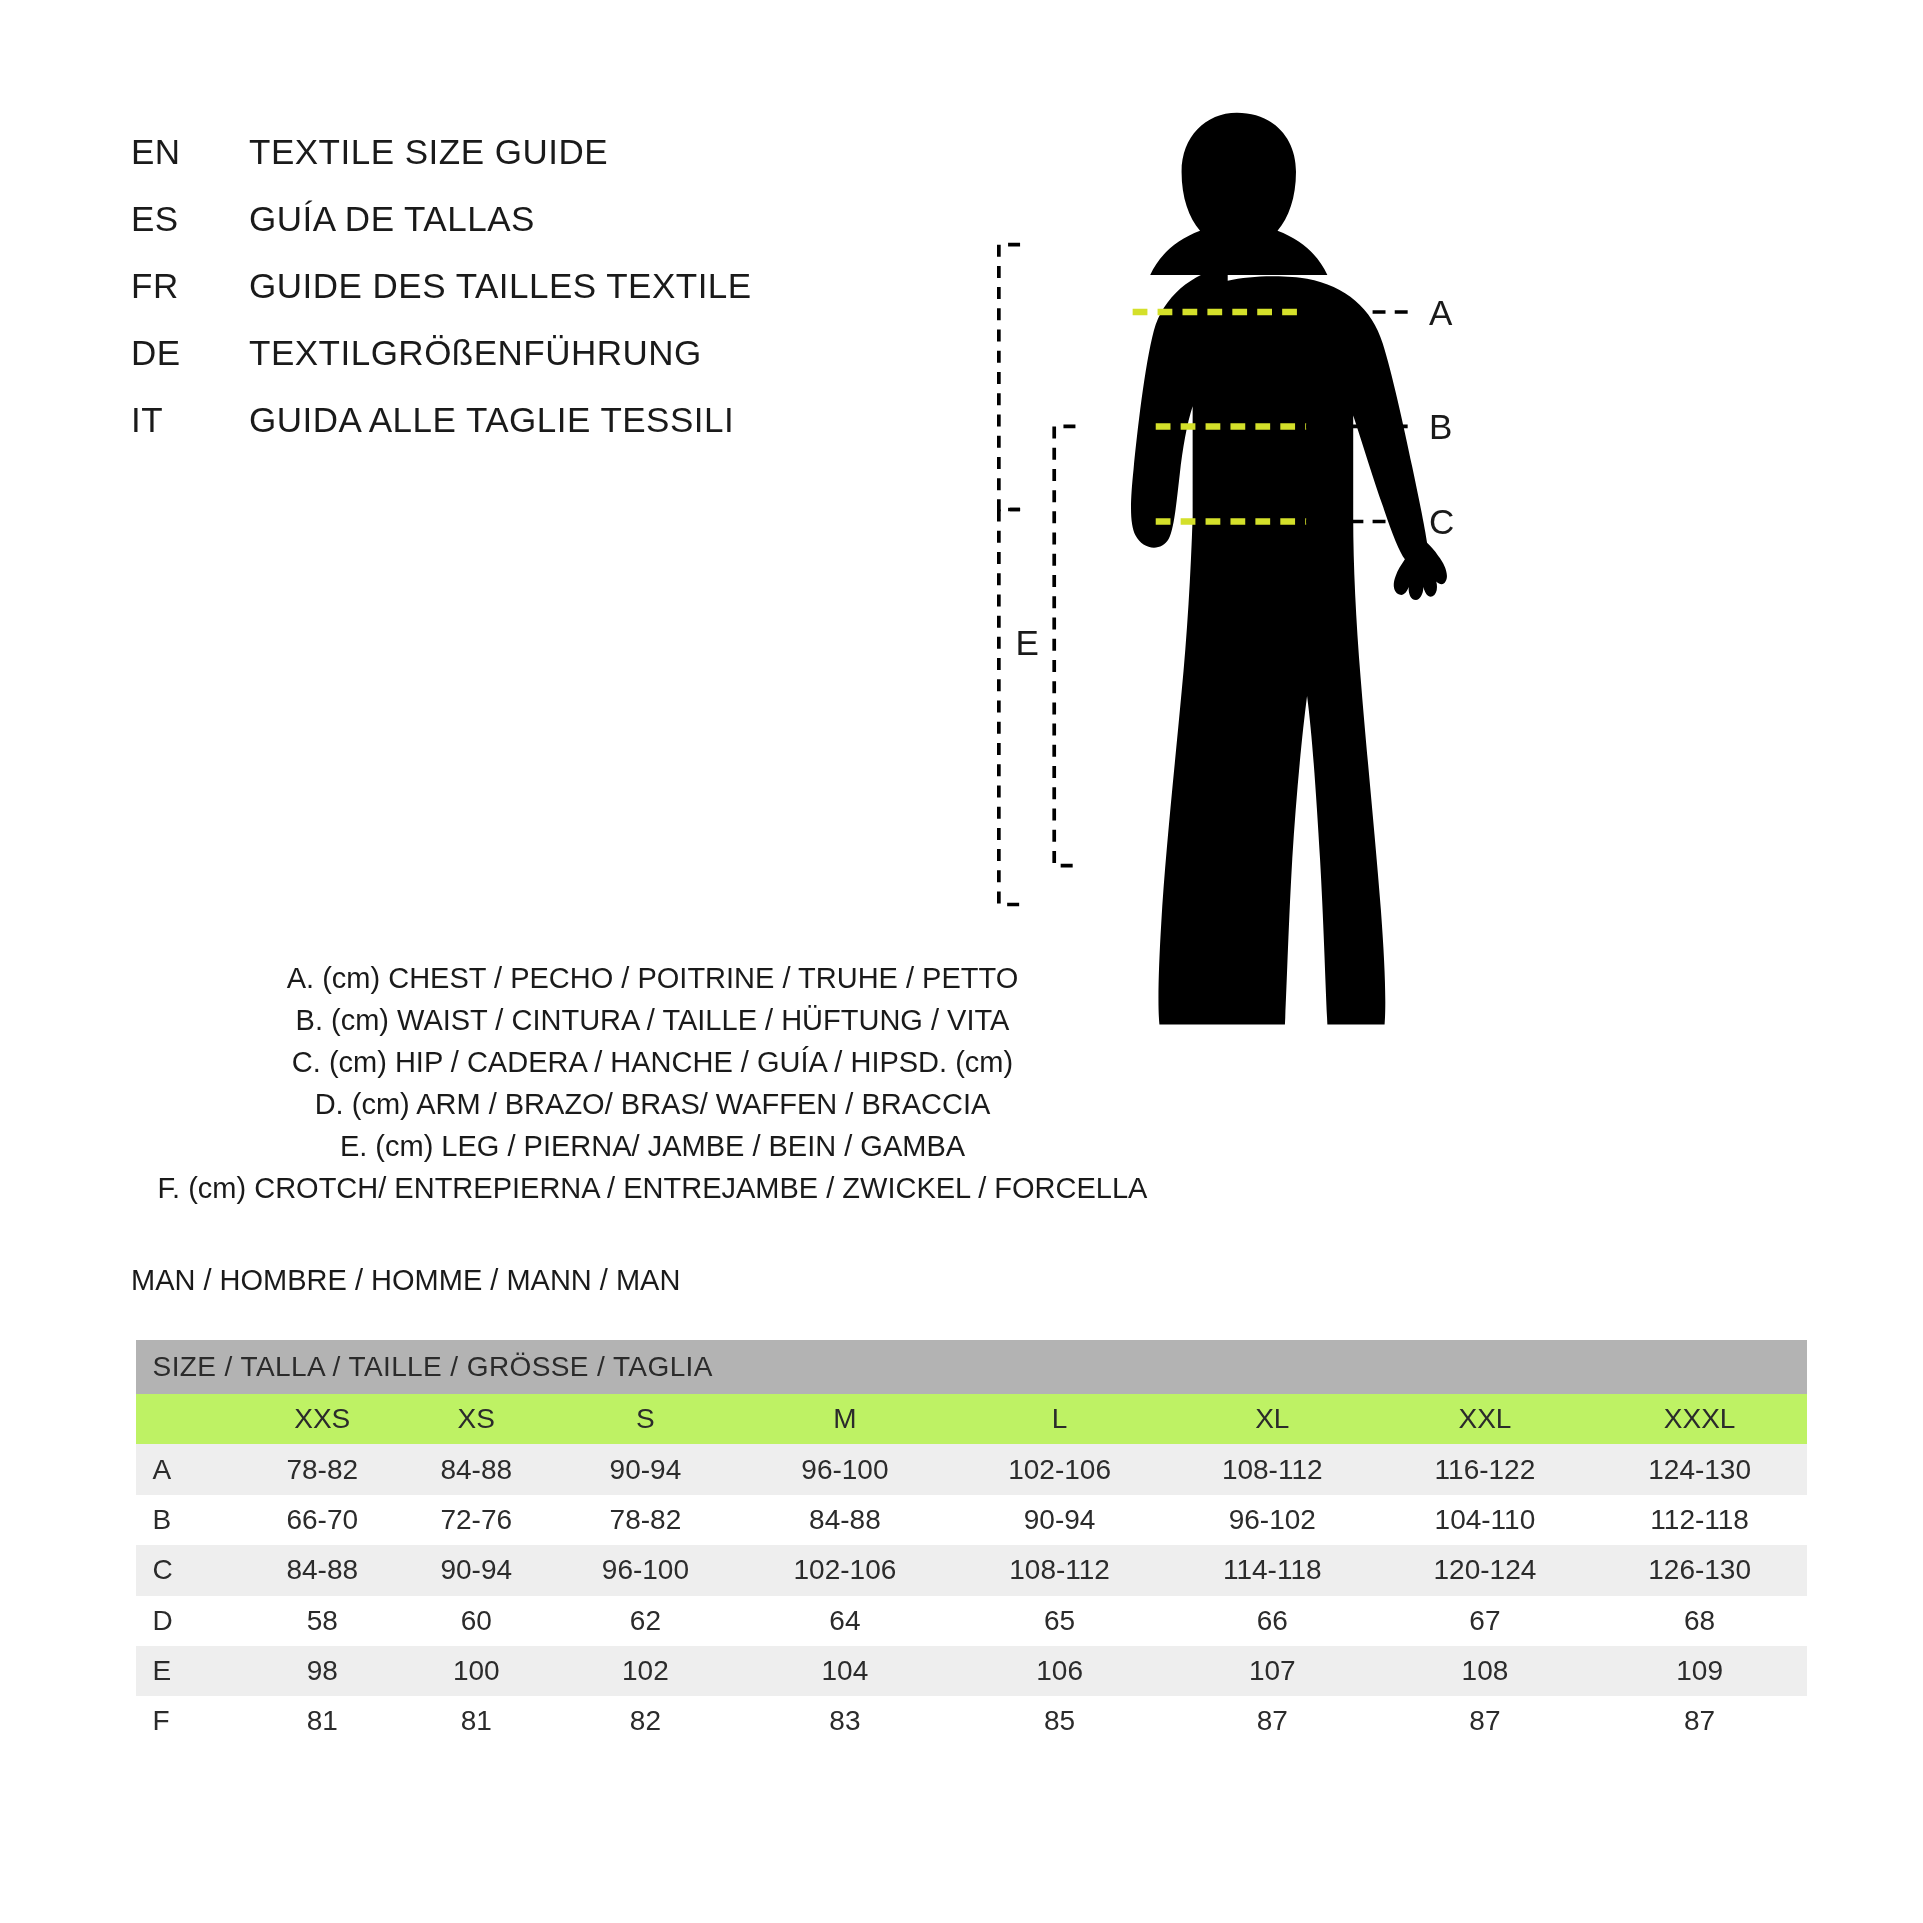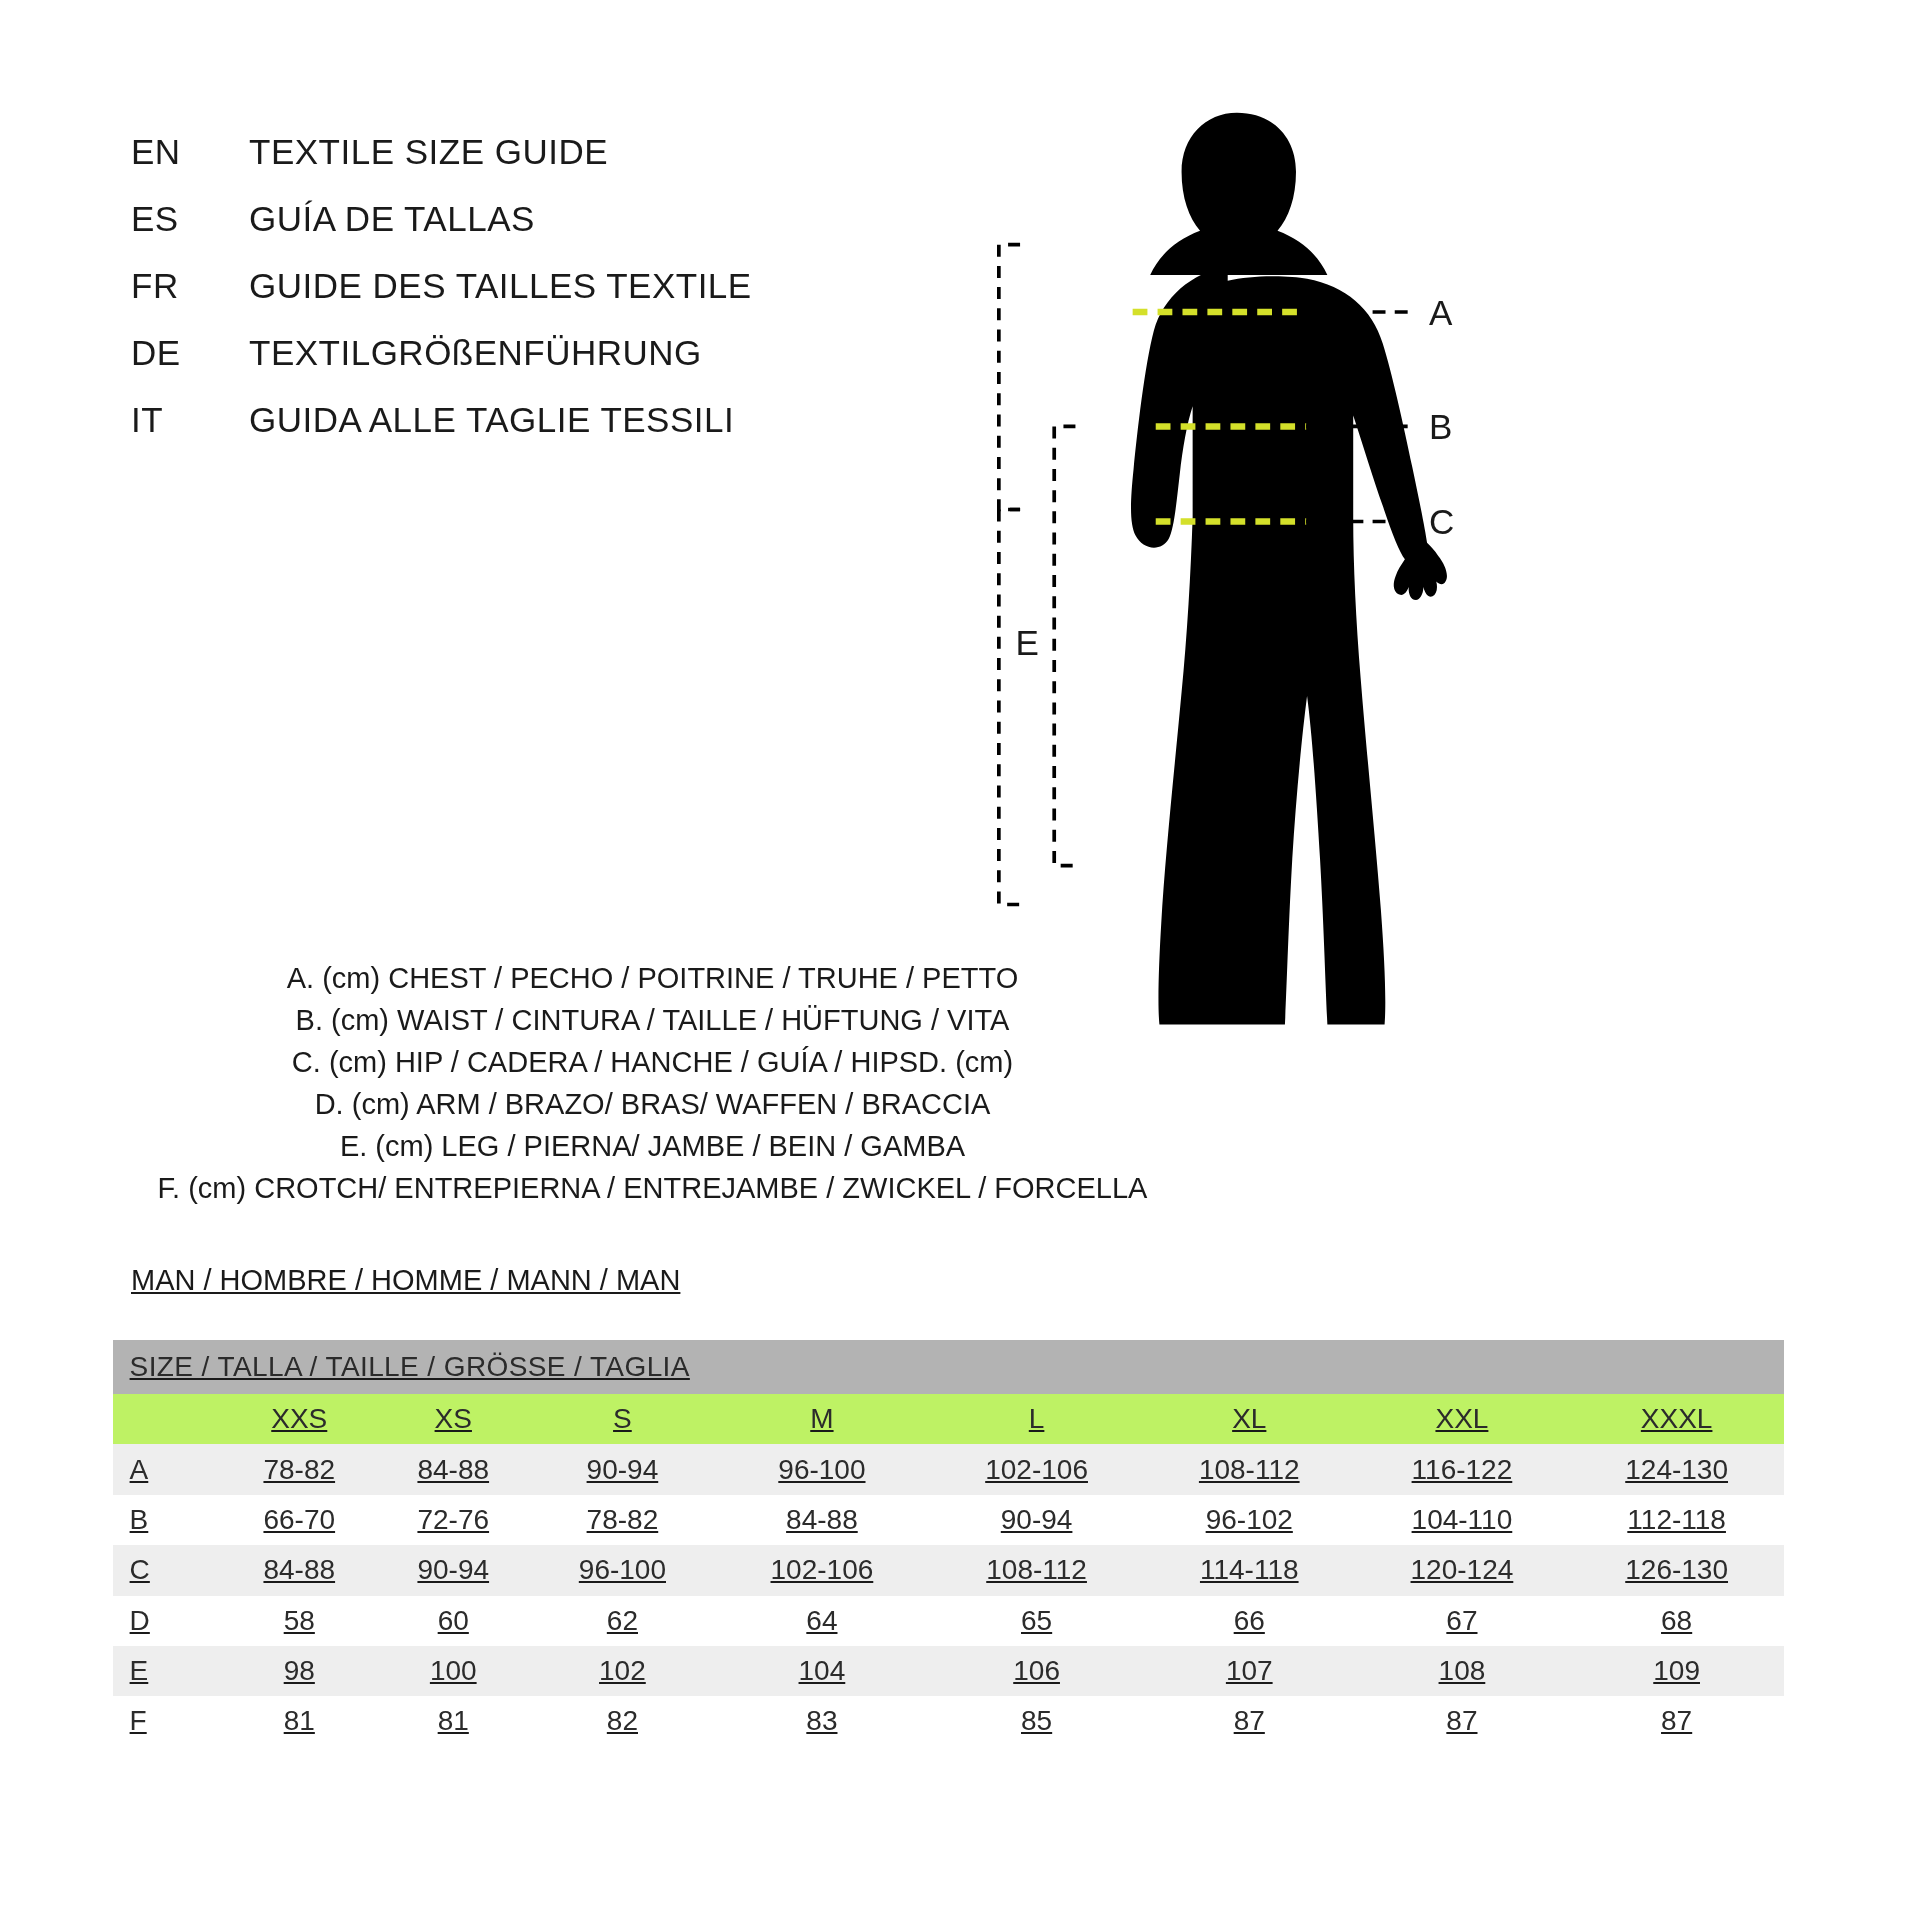--- a/index.html
+++ b/index.html
@@ -56,32 +56,30 @@
     white-space: nowrap;
     text-align: center;
   }
   .gender-line {
     position: absolute;
     left: 131px;
     top: 1264px;
     font-size: 29px;
     color: #1a1a1a;
     white-space: nowrap;
-    text-decoration: underline;
   }
 
   
   .size-table {
     position: absolute;
-    left: 113px;
+    left: 136px;
     top: 1340px;
     width: 1671px;
     border-collapse: collapse;
     font-size: 28px;
-    text-decoration: underline;
   }
   .size-table .head-band td {
     background: #b3b3b3;
     color: #2b2b2b;
     text-align: left;
     padding: 11px 0 11px 16.6px;
     font-size: 28px;
     letter-spacing: 0.4px;
   }
   .size-table td {

